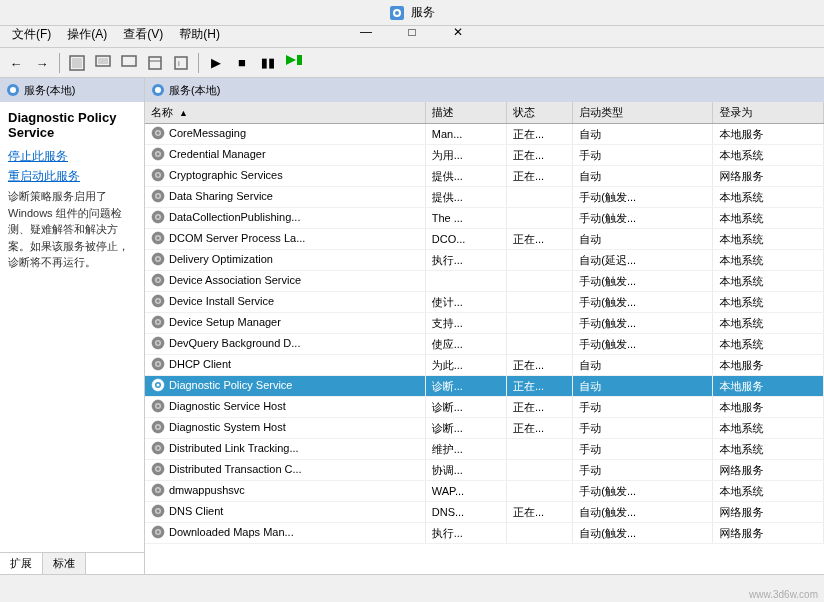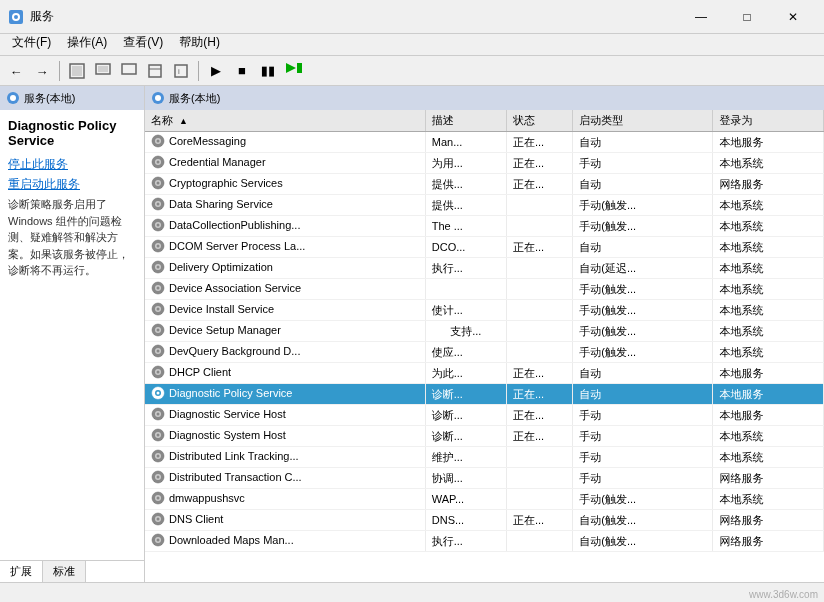--- a/index.html
+++ b/index.html
@@ -6,21 +6,22 @@
     body { font-family: 'Microsoft YaHei', 'Segoe UI', sans-serif; font-size: 12px; background: #f0f0f0; width: 824px; height: 602px; overflow: hidden; }
 
     
     .title-bar {
       background: #f0f0f0;
       display: flex;
       align-items: center;
       justify-content: space-between;
       padding: 4px 8px;
       border-bottom: 1px solid #ccc;
-      height: 34px;
+      height: 26px;
+      flex-direction: column;
     }
     .title-bar-left {
       display: flex;
       align-items: center;
       gap: 6px;
     }
     .title-bar-icon {
       width: 16px;
       height: 16px;
     }
@@ -480,21 +481,21 @@
             </tr>
             <tr>
               <td style="max-width: 190px;"><span class="row-icon">
     <svg class="service-icon" viewBox="0 0 14 14">
       <circle cx="7" cy="7" r="6" fill="#888" stroke="#666" stroke-width="0.5"></circle>
       <circle cx="7" cy="7" r="3" fill="#ccc"></circle>
       <circle cx="7" cy="7" r="1.5" fill="#888"></circle>
     </svg>
     <span>Device Setup Manager</span>
   </span></td>
-              <td style="max-width: 60px; text-align: center;">支持...</td>
+              <td style="max-width: 60px;">支持...</td>
               <td></td>
               <td style="max-width: 90px;">手动(触发...</td>
               <td>本地系统</td>
             </tr>
             <tr>
               <td style="max-width: 190px;"><span class="row-icon">
     <svg class="service-icon" viewBox="0 0 14 14">
       <circle cx="7" cy="7" r="6" fill="#888" stroke="#666" stroke-width="0.5"></circle>
       <circle cx="7" cy="7" r="3" fill="#ccc"></circle>
       <circle cx="7" cy="7" r="1.5" fill="#888"></circle>

